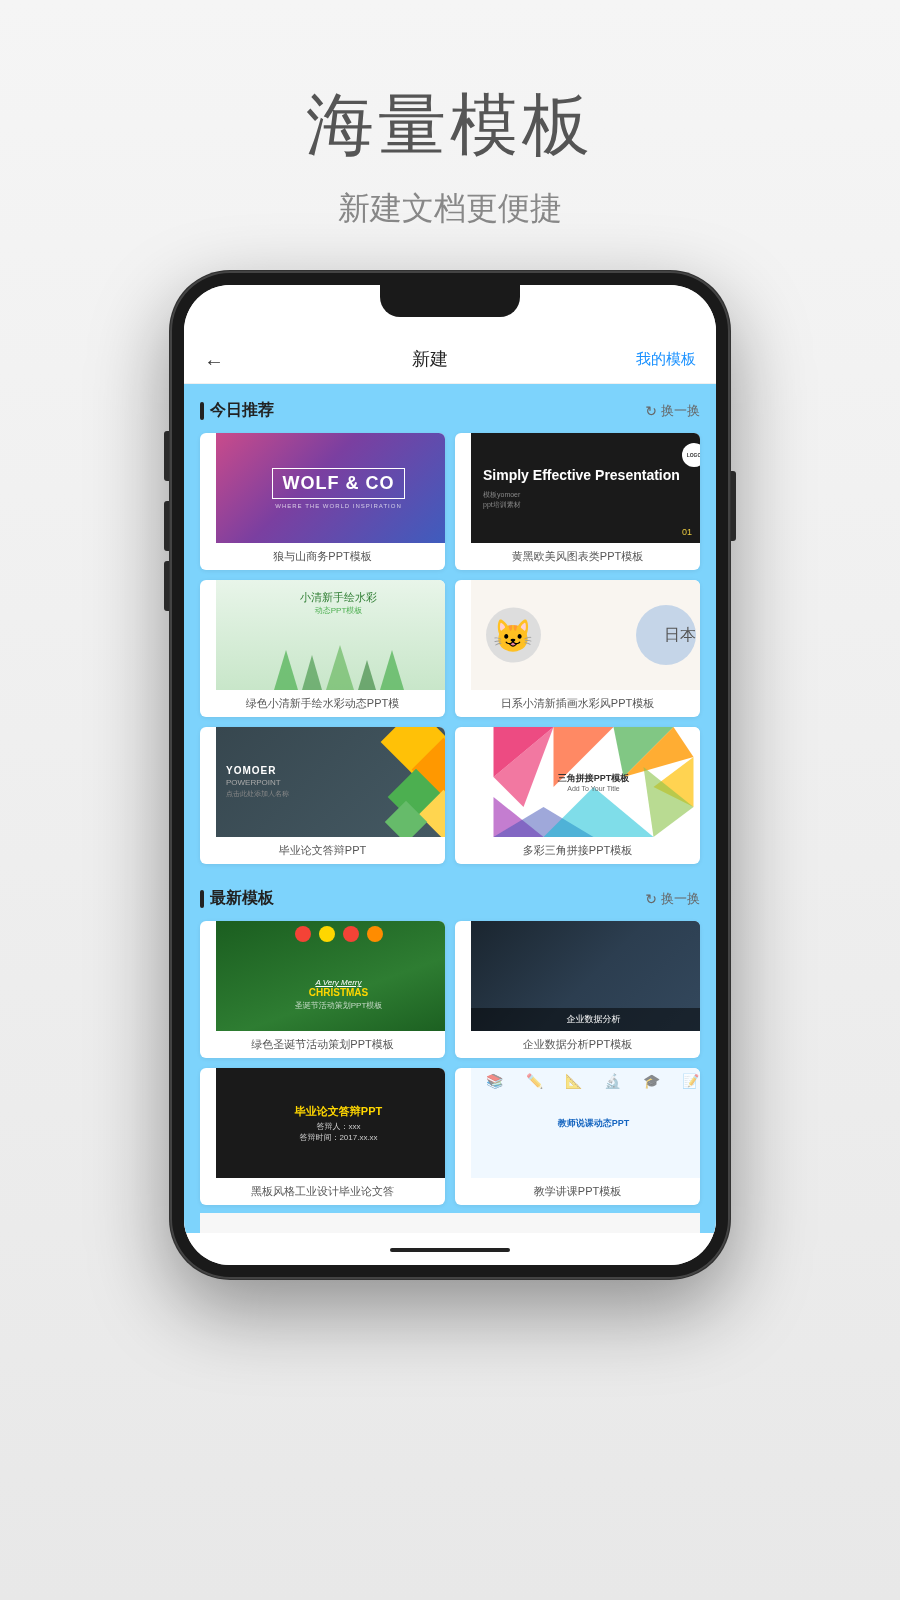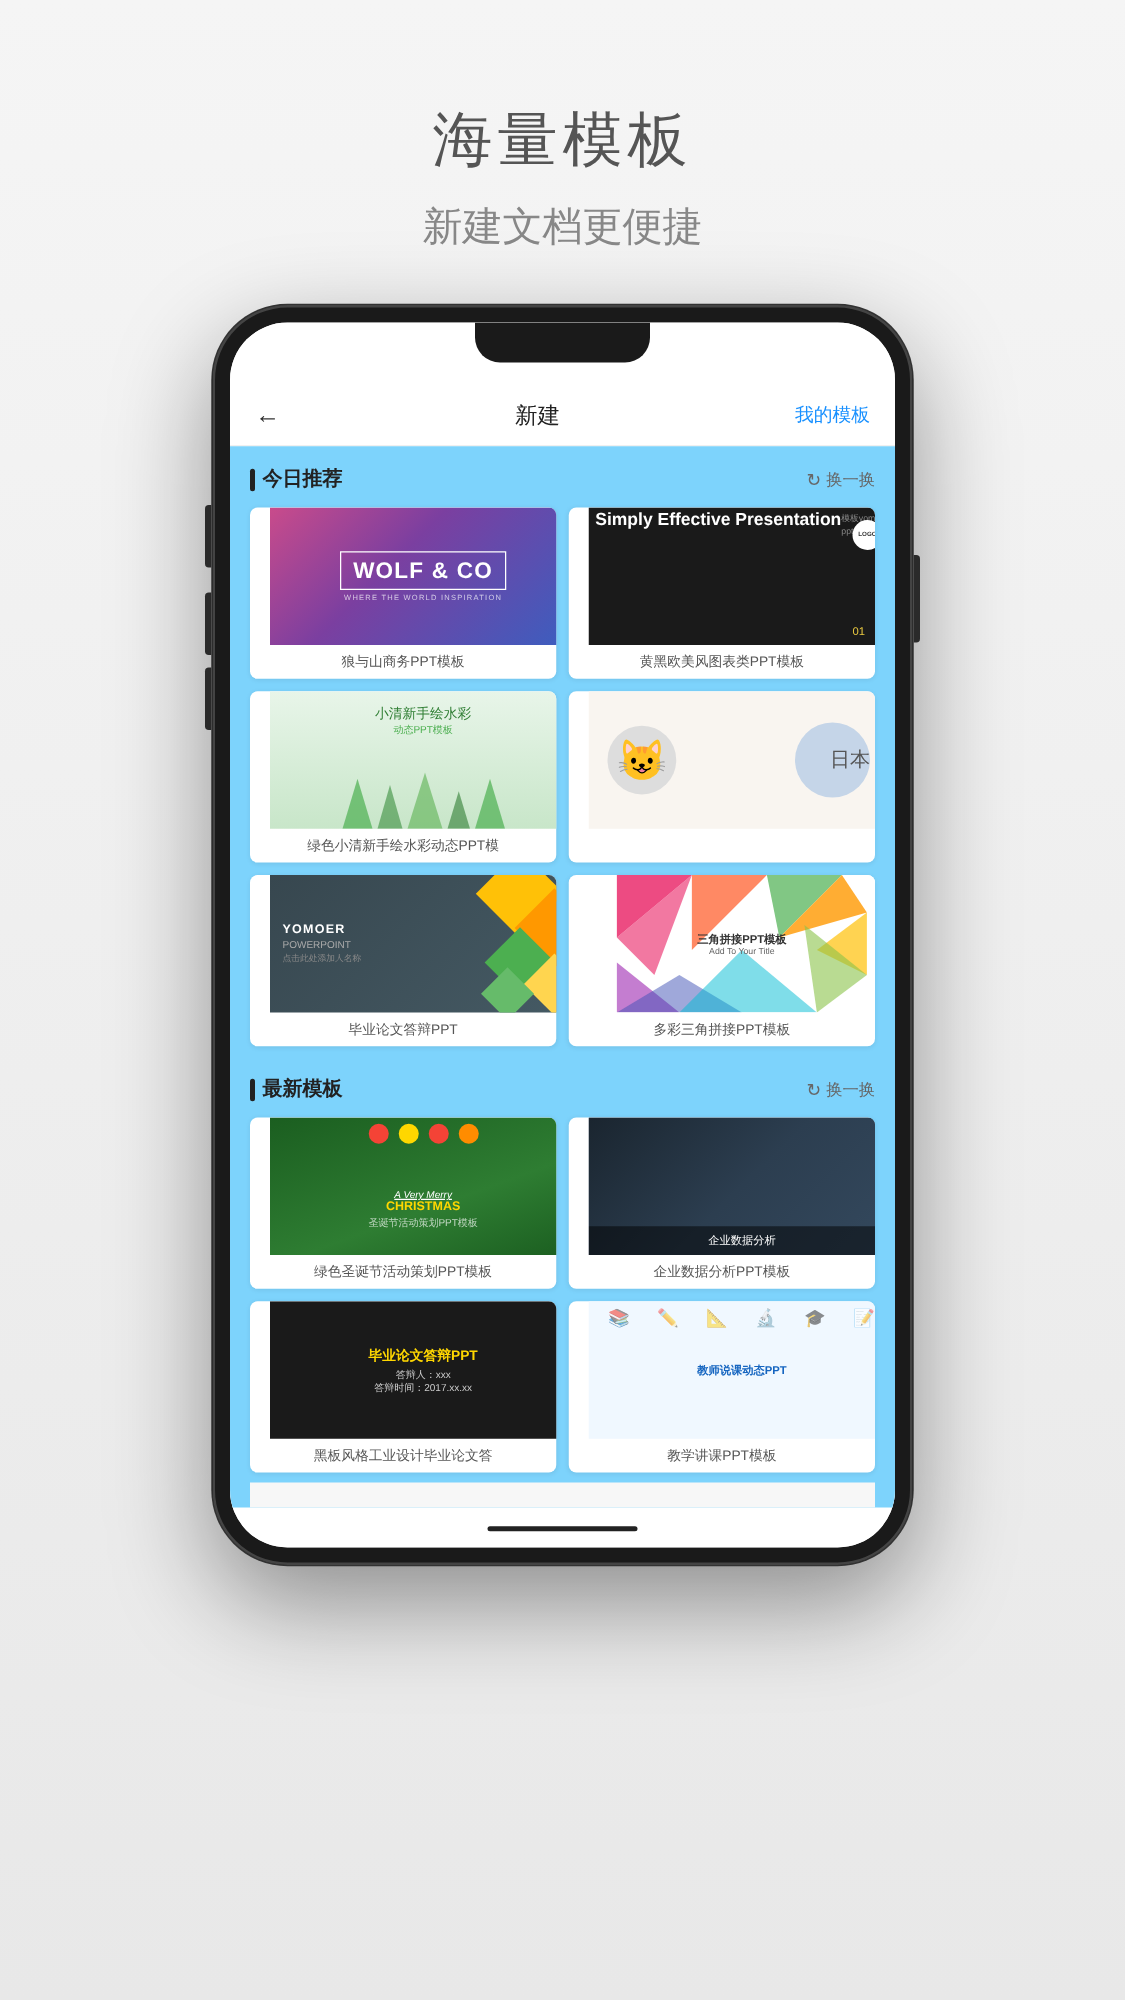--- a/index.html
+++ b/index.html
@@ -12,21 +12,21 @@
       flex-direction: column;
       align-items: center;
       overflow-x: hidden;
     }
 
     .page-header {
       text-align: center;
       padding: 80px 0 40px;
     }
     .page-title {
-      font-size: 48px;
+      font-size: 68px;
       font-weight: 300;
       color: #555;
       letter-spacing: 4px;
     }
     .page-subtitle {
       font-size: 32px;
       color: #888;
       margin-top: 16px;
       font-weight: 300;
     }
@@ -212,22 +212,23 @@
     .wolf-subtitle {
       font-size: 6px;
       color: rgba(255,255,255,0.7);
       margin-top: 4px;
       letter-spacing: 1px;
     }
 
     
     .thumb-simply {
       background: #1a1a1a;
-      flex-direction: row;
+      flex-direction: column;
       align-items: flex-start;
+      padding: 12px;
     }
     .simply-text {
       color: #fff;
       font-size: 14px;
       font-weight: 700;
       line-height: 1.4;
     }
     .simply-small {
       font-size: 7px;
       color: #888;
@@ -645,20 +646,21 @@
             <div class="template-item">
               <div class="template-thumb thumb-japan">
                 <div class="japan-cat">
                   <span class="cat-face">😺</span>
                 </div>
                 <div class="japan-circle">
                   <span class="japan-kanji">日本</span>
                 </div>
                 <div class="japan-label">JAPAN</div>
               </div>
+              <div class="template-label">日系小清新插画水彩风PPT模板</div>
             </div>
 
             <div class="template-item">
               <div class="template-thumb thumb-yomoer">
                 <div class="yomoer-diamonds">
                   <div class="diamond-shape d1"></div>
                   <div class="diamond-shape d2"></div>
                   <div class="diamond-shape d3"></div>
                   <div class="diamond-shape d4"></div>
                   <div class="diamond-shape d5"></div>

